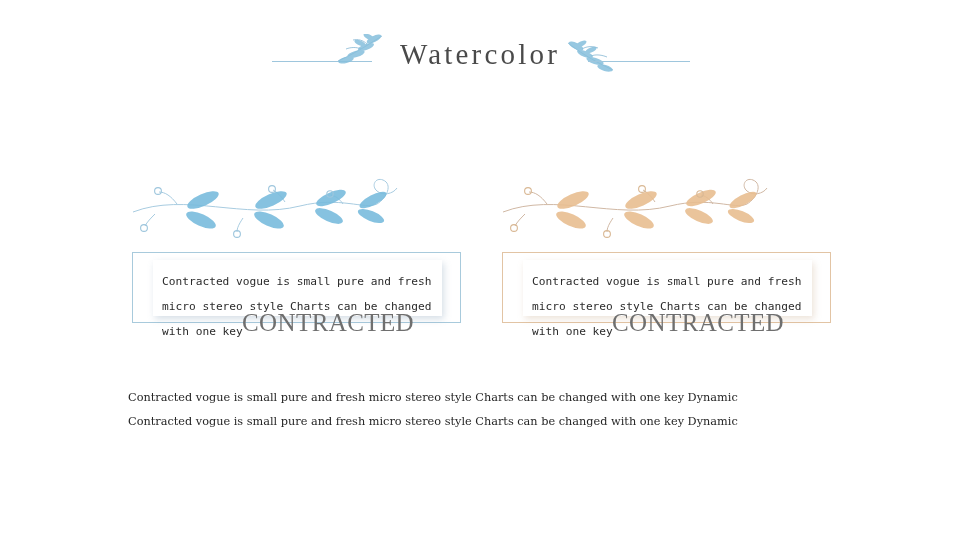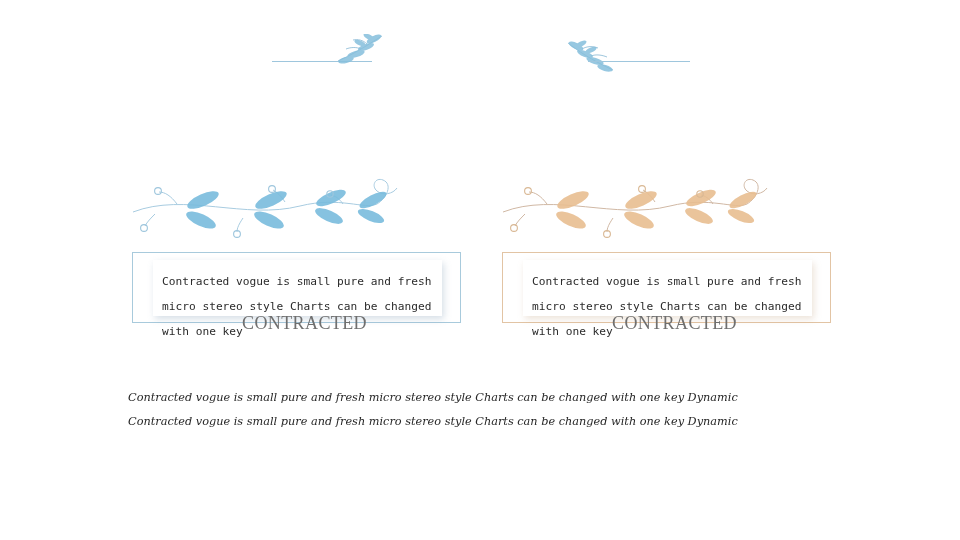--- a/index.html
+++ b/index.html
@@ -107,41 +107,41 @@
     line-height: 25px;
     white-space: nowrap;
   }
   .card-lines > div { height: 25px; }
 
   .card-heading {
     position: absolute;
     left: 117px;
     top: 141px;
     font-family: "Liberation Serif", serif;
-    font-size: 18px;
+    font-size: 25px;
     font-weight: 400;
     letter-spacing: 0.4px;
     color: #6f6f6f;
     line-height: 24px;
     white-space: nowrap;
   }
 
   
   #footer-text {
     position: absolute;
     left: 128px;
     top: 386px;
     width: 704px;
     font-family: "DejaVu Serif", serif;
     font-size: 11.3px;
     color: #262626;
     line-height: 24px;
     white-space: nowrap;
   }
-  #footer-text > div { height: 24px; font-style: italic; }
+  #footer-text > div { height: 24px; }
 </style>
 </head>
 <body>
 
 <div id="title-block">
 
   <div class="title-rule" id="title-rule-left"></div>
 
   <svg id="title-sprig-left" width="48" height="34" viewBox="0 0 48 34">
     <g stroke="#9ec6dd" stroke-width="1" fill="none">
@@ -152,20 +152,21 @@
     <g fill="#86bfdc" opacity="0.85">
       <ellipse cx="38" cy="5" rx="8" ry="3" transform="rotate(-26 38 5)"></ellipse>
       <ellipse cx="30" cy="13" rx="8.5" ry="3" transform="rotate(-20 30 13)"></ellipse>
       <ellipse cx="20" cy="20" rx="9" ry="3.2" transform="rotate(-16 20 20)"></ellipse>
       <ellipse cx="10" cy="26" rx="8" ry="3" transform="rotate(-14 10 26)"></ellipse>
       <ellipse cx="33" cy="3" rx="6" ry="2.4" transform="rotate(26 33 3)"></ellipse>
       <ellipse cx="24" cy="9" rx="6" ry="2.4" transform="rotate(22 24 9)"></ellipse>
     </g>
   </svg>
 
+  <div id="title-text">Watercolor</div>
 
   <svg id="title-sprig-right" width="52" height="36" viewBox="0 0 52 36">
     <g stroke="#9ec6dd" stroke-width="1" fill="none">
       <path d="M3 3 C12 10, 26 20, 48 30"></path>
       <path d="M17 9 C22 6, 28 6, 33 8"></path>
       <path d="M26 16 C31 14, 37 15, 42 17"></path>
     </g>
     <g fill="#86bfdc" opacity="0.85">
       <ellipse cx="11" cy="6" rx="8" ry="3" transform="rotate(26 11 6)"></ellipse>
       <ellipse cx="20" cy="14" rx="8.5" ry="3" transform="rotate(22 20 14)"></ellipse>

